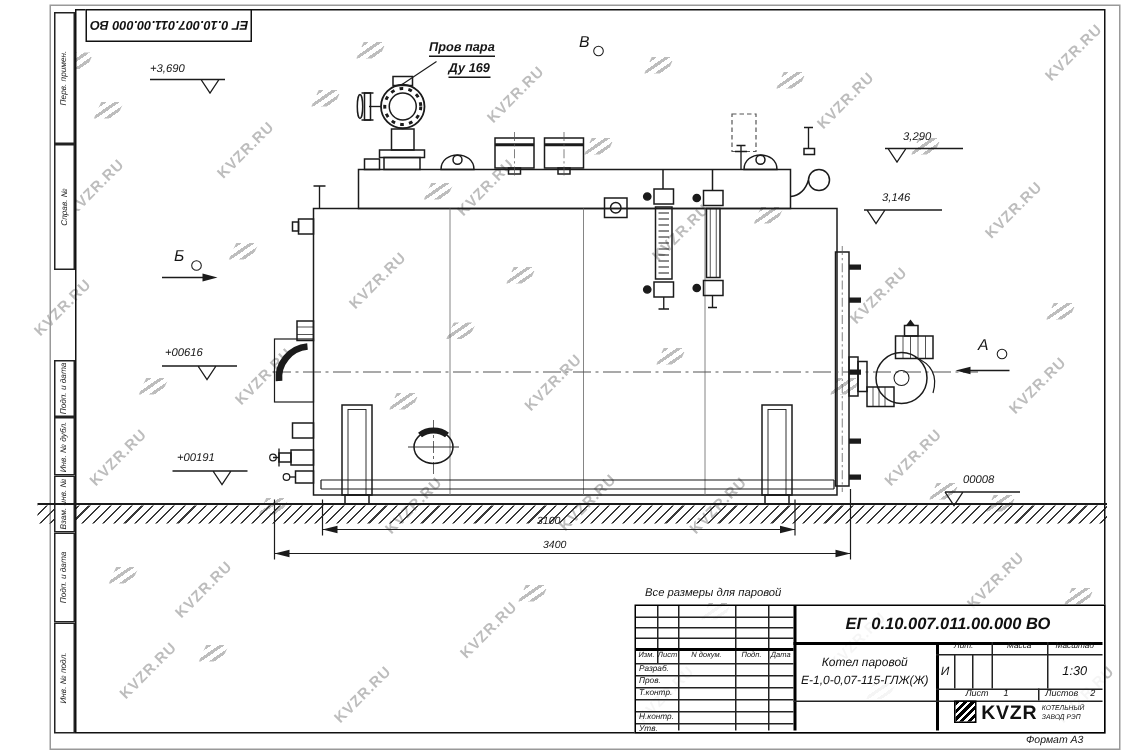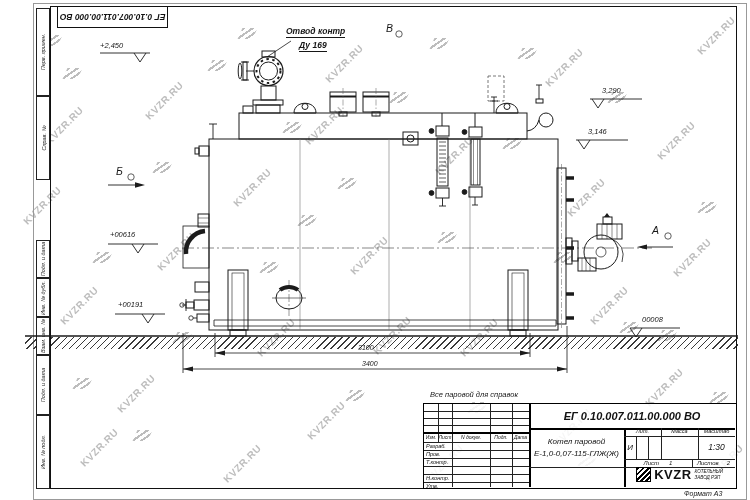--- a/index.html
+++ b/index.html
@@ -261,38 +261,38 @@
         <path d="M100,53H150 M134,53L140,62L146,53"></path>
         <path d="M590,99H642 M592,99L598,108L604,99"></path>
         <path d="M576,140H628 M578,140L584,149L590,140"></path>
         <path d="M108,244H158 M132,244L138,253L144,244"></path>
         <path d="M115,314H165 M142,314L148,323L154,314"></path>
         <path d="M630,328H680 M630,328L636,337L642,328"></path>
       </g>
     </g>
   </svg>
 
-  <div class="lbl f8 ul" style="left:286px;top:27px;font-weight:bold">Отвод контр</div>
+  <div class="lbl f8 ul" style="left:286px;top:27px;font-weight:bold">Пров пара</div>
   <div class="lbl f8 ul" style="left:299px;top:41px;font-weight:bold">Ду 169</div>
 
   <div class="lbl f10" style="left:116px;top:166px">Б</div>
   <div class="lbl f10" style="left:386px;top:23px">В</div>
   <div class="lbl f10" style="left:652px;top:225px">А</div>
 
-  <div class="lbl f75" style="left:100px;top:42px">+2,450</div>
+  <div class="lbl f75" style="left:100px;top:42px">+3,690</div>
   <div class="lbl f75" style="left:602px;top:87px">3,290</div>
   <div class="lbl f75" style="left:588px;top:128px">3,146</div>
   <div class="lbl f75" style="left:110px;top:231px">+00616</div>
   <div class="lbl f75" style="left:118px;top:301px">+00191</div>
   <div class="lbl f75" style="left:642px;top:316px">00008</div>
 
   <div class="lbl f7" style="left:358px;top:344px">3100</div>
   <div class="lbl f7" style="left:362px;top:360px">3400</div>
 
-  <div class="lbl f75" style="left:430px;top:391px">Все паровой для справок</div>
+  <div class="lbl f75" style="left:430px;top:391px">Все размеры для паровой</div>
   <div class="lbl f7" style="left:684px;top:490px">Формат А3</div>
 
   <div class="tb">
     <div class="vl2" style="left:105px;top:0;height:83px"></div>
     <div class="vl" style="left:14px;top:0;height:38px"></div>
     <div class="vl" style="left:28px;top:0;height:83px"></div>
     <div class="vl" style="left:66px;top:0;height:83px"></div>
     <div class="vl" style="left:88px;top:0;height:83px"></div>
     <div class="hl" style="left:0;top:7px;width:105px"></div>
     <div class="hl" style="left:0;top:14px;width:105px"></div>

